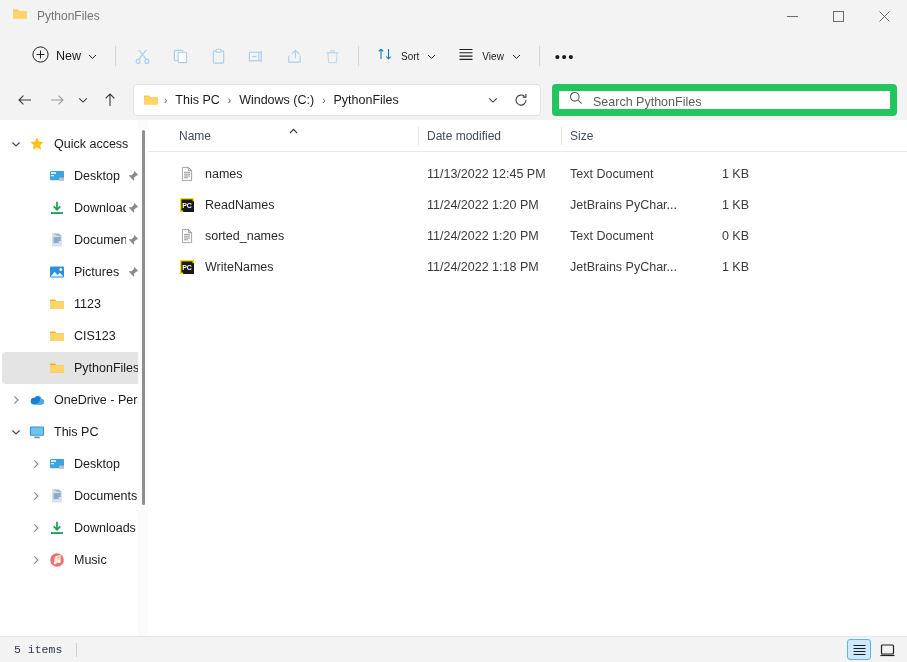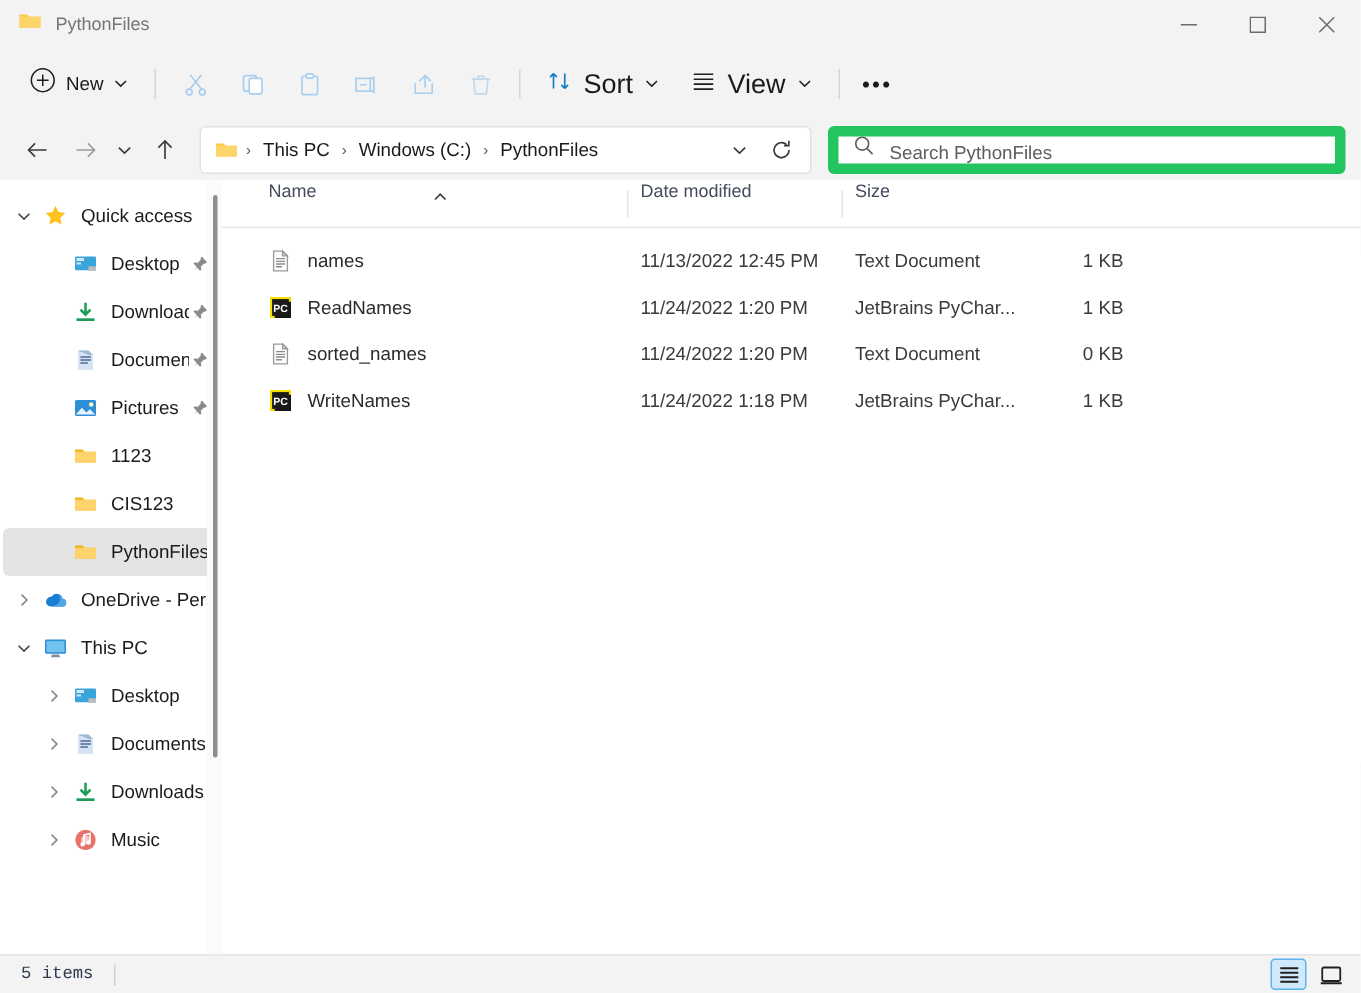--- a/index.html
+++ b/index.html
@@ -13,27 +13,27 @@
   .window { position: relative; width: 907px; height: 662px; background: #ffffff; display: flex; flex-direction: column; }
 
   
   .titlebar { height: 32px; background: #f3f3f3; display: flex; align-items: center; flex: 0 0 32px; }
   .title-left { display: flex; align-items: center; padding-left: 12px; gap: 9px; }
   .title-text { font-size: 12px; color: #757575; }
   .win-controls { margin-left: auto; display: flex; height: 32px; }
   .win-btn { width: 46px; height: 32px; display: flex; align-items: center; justify-content: center; }
 
   
-  .toolbar { height: 48px; background: #f3f3f3; display: flex; align-items: center; padding: 0 12px; flex: 0 0 48px; gap: 2px; }
+  .toolbar { height: 48px; background: #f3f3f3; display: flex; align-items: center; padding: 0 24px; flex: 0 0 48px; gap: 2px; }
   .tb-new { display: flex; align-items: center; gap: 7px; height: 32px; padding: 0 10px 0 8px; border-radius: 4px; }
   .tb-new-label { font-size: 12.5px; color: #1a1a1a; }
   .tb-icon { width: 36px; height: 32px; display: flex; align-items: center; justify-content: center; border-radius: 4px; }
   .tb-sep { width: 1px; height: 20px; background: #d6d6d6; margin: 0 6px; }
   .tb-group { display: flex; align-items: center; gap: 8px; height: 32px; padding: 0 10px; border-radius: 4px; }
-  .tb-group-label { font-size: 18px; color: #1a1a1a; }
+  .tb-group-label { font-size: 10px; color: #1a1a1a; }
   .tb-dots { width: 34px; height: 32px; display: flex; align-items: center; justify-content: center; border-radius: 4px; font-size: 15px; color: #1a1a1a; letter-spacing: 1.5px; }
 
   
   .addressrow { height: 40px; background: #f3f3f3; display: flex; align-items: center; padding: 0 10px; flex: 0 0 40px; gap: 1px; }
   .nav-btn { width: 32px; height: 32px; display: flex; align-items: center; justify-content: center; border-radius: 4px; }
   .nav-btn.small { width: 22px; }
   .addressbar {
     flex: 0 0 408px; height: 32px; margin-left: 7px; background: #ffffff;
     border: 1px solid #e2e2e2; border-radius: 4px; display: flex; align-items: center; padding: 0 6px 0 9px;
   }
@@ -59,21 +59,21 @@
   .chev { width: 20px; display: flex; align-items: center; justify-content: center; flex: 0 0 20px; }
   .nav-ico { width: 22px; display: flex; align-items: center; justify-content: center; flex: 0 0 22px; }
   .nav-label { font-size: 12.5px; color: #1b1b1b; white-space: nowrap; overflow: hidden; margin-left: 6px; }
   .pin { margin-left: auto; flex: 0 0 14px; display: flex; align-items: center; justify-content: center; }
   .sb-scroll { position: absolute; right: 3px; top: 10px; width: 3px; height: 375px; background: #8e8e8e; border-radius: 2px; }
   .sb-track { position: absolute; right: 0px; top: 0; width: 10px; height: 100%; background: #fbfbfb; }
 
   
   .filepane { flex: 1; display: flex; flex-direction: column; background: #ffffff; min-width: 0; }
   .col-head { display: flex; height: 32px; align-items: center; border-bottom: 1px solid #e8e8e8; padding-left: 22px; position: relative; flex: 0 0 32px; }
-  .col { font-size: 12px; color: #444c5e; display: flex; align-items: flex-start; height: 32px; padding-left: 9px; position: relative; }
+  .col { font-size: 12px; color: #444c5e; display: flex; align-items: center; height: 32px; padding-left: 9px; position: relative; }
   .col + .col::before { content: ""; position: absolute; left: 0; top: 7px; height: 18px; width: 1px; background: #e4e4e4; }
   .c-name { width: 248px; }
   .c-date { width: 143px; }
   .c-type { width: 120px; }
   .c-size { width: 80px; }
   .sort-caret { position: absolute; left: 119px; top: 3px; }
   .rows { flex: 1; padding-top: 6px; }
   .row { height: 31px; display: flex; align-items: center; padding-left: 22px; margin: 0 4px 0 0; border-radius: 4px; }
   .cell { font-size: 12.5px; color: #2b2b2b; display: flex; align-items: center; overflow: hidden; white-space: nowrap; }
   .r-name { width: 248px; padding-left: 9px; gap: 10px; }

